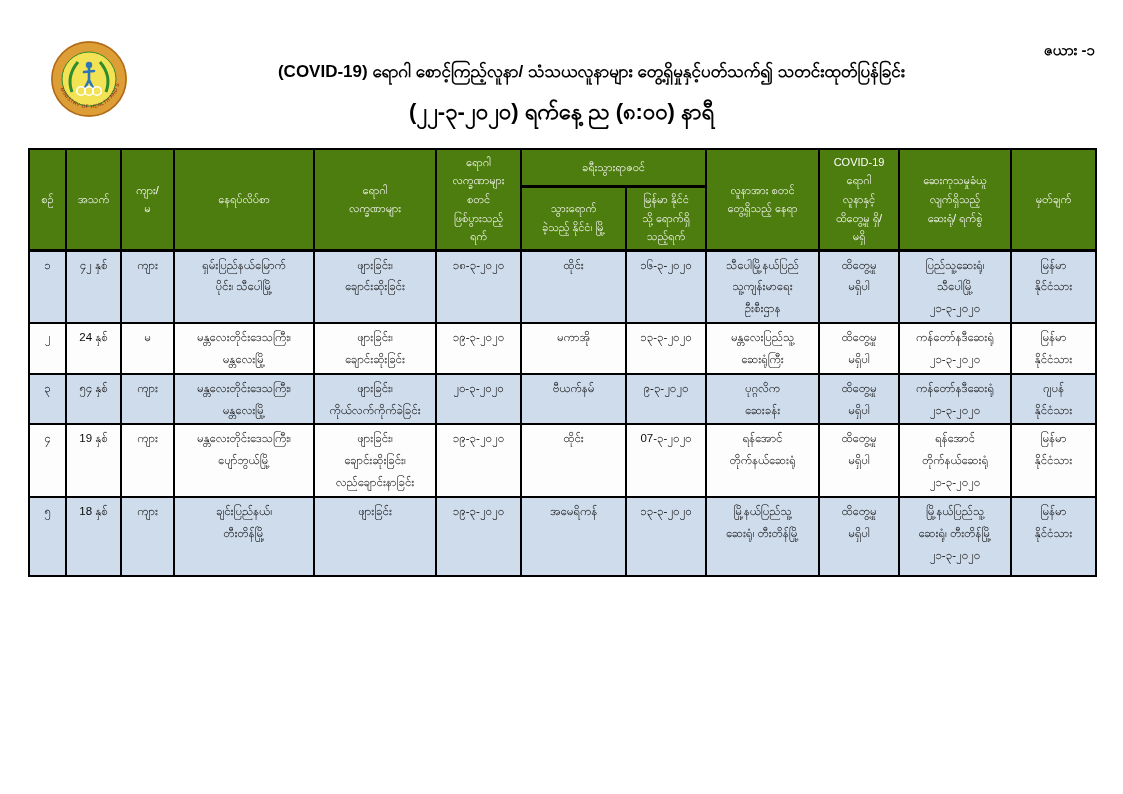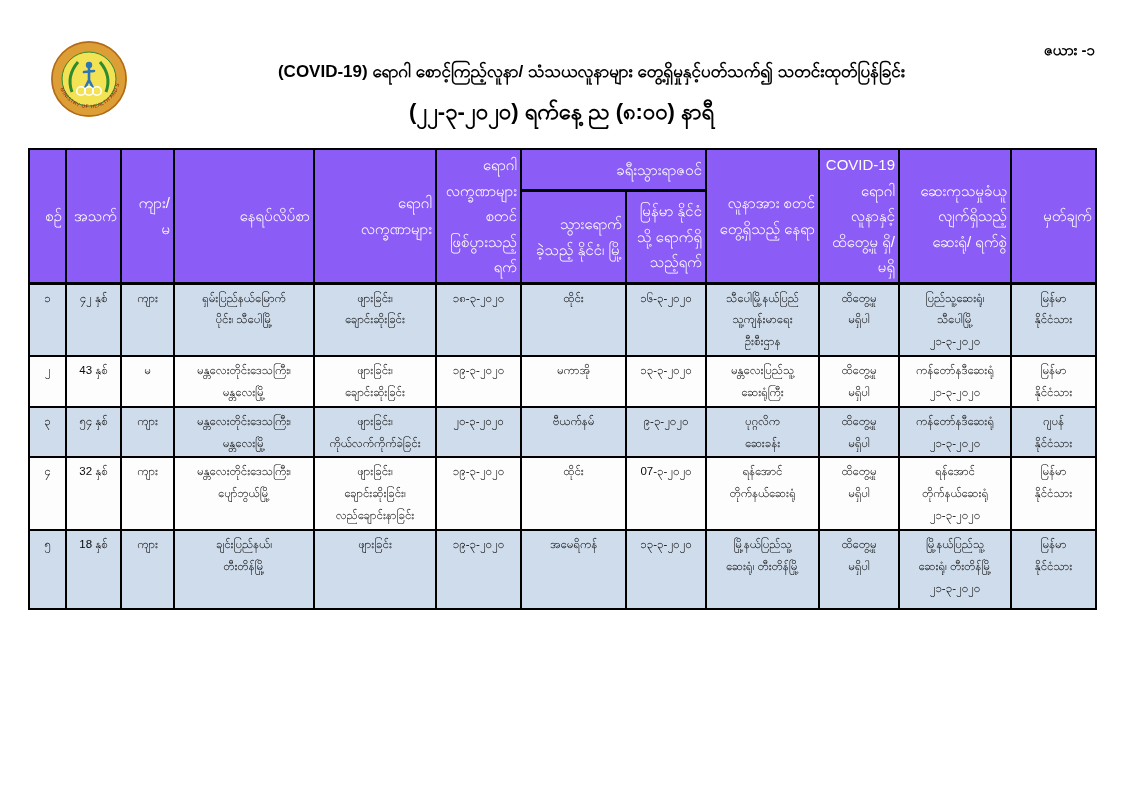--- a/index.html
+++ b/index.html
@@ -28,22 +28,22 @@
   table.report col.c9{width:113px} table.report col.c10{width:80px}
   table.report col.c11{width:112px}table.report col.c12{width:85px}
 
   table.report th, table.report td{
     border:2px solid #000;
     text-align:center;vertical-align:middle;
     white-space:pre-line;word-wrap:break-word;
     padding:2px 3px;
   }
   table.report thead th{
-    background:#8b5cf6;color:#ffffff;
-    font-size:15px;font-weight:normal;line-height:1.7;text-align:right;
+    background:#4d7c0f;color:#ffffff;
+    font-size:11px;font-weight:normal;line-height:1.7;
   }
   tr.hdr-top{height:37px;} tr.hdr-sub{height:64px;}
   table.report thead tr.hdr-sub th{border-top:2px solid #000;}
   table.report thead th{border-bottom:3px solid #000;}
 
   table.report tbody td{
     font-size:11.5px;line-height:1.9;color:#0a0a0a;
     vertical-align:top;padding-top:3px;
   }
   tbody tr:nth-child(odd) td{background:#CFDCEB;}
@@ -157,21 +157,21 @@
         <td>ထိတွေ့မှု
 မရှိပါ</td>
         <td>ပြည်သူ့ဆေးရုံ၊
 သီပေါမြို့
 ၂၁-၃-၂၀၂၀</td>
         <td>မြန်မာ
 နိုင်ငံသား</td>
       </tr>
       <tr class="r2">
         <td>၂</td>
-        <td>43 နှစ်</td>
+        <td>24 နှစ်</td>
         <td>မ</td>
         <td>မန္တလေးတိုင်းဒေသကြီး၊
 မန္တလေးမြို့</td>
         <td>ဖျားခြင်း၊
 ချောင်းဆိုးခြင်း</td>
         <td>၁၉-၃-၂၀၂၀</td>
         <td>မကာအို</td>
         <td>၁၃-၃-၂၀၂၀</td>
         <td>မန္တလေးပြည်သူ့
 ဆေးရုံကြီး</td>
@@ -197,21 +197,21 @@
 ဆေးခန်း</td>
         <td>ထိတွေ့မှု
 မရှိပါ</td>
         <td>ကန်တော်နဒီဆေးရုံ
 ၂၁-၃-၂၀၂၀</td>
         <td>ဂျပန်
 နိုင်ငံသား</td>
       </tr>
       <tr class="r4">
         <td>၄</td>
-        <td>32 နှစ်</td>
+        <td>19 နှစ်</td>
         <td>ကျား</td>
         <td>မန္တလေးတိုင်းဒေသကြီး၊
 ပျော်ဘွယ်မြို့</td>
         <td>ဖျားခြင်း၊
 ချောင်းဆိုးခြင်း၊
 လည်ချောင်းနာခြင်း</td>
         <td>၁၉-၃-၂၀၂၀</td>
         <td>ထိုင်း</td>
         <td>07-၃-၂၀၂၀</td>
         <td>ရန်အောင်

